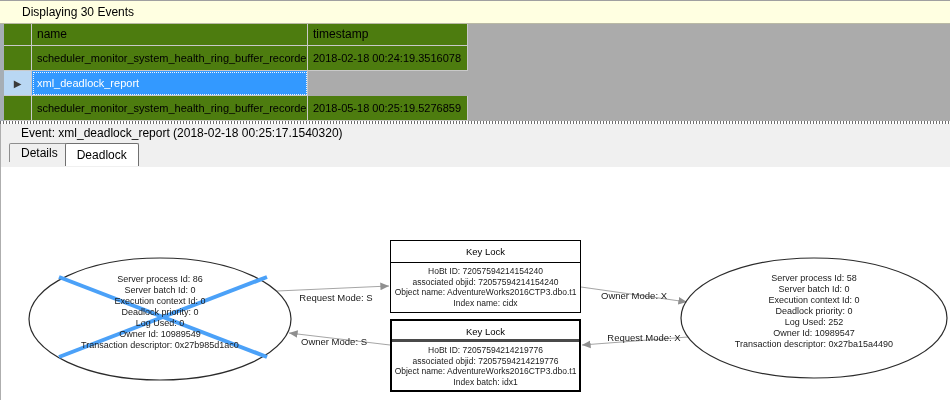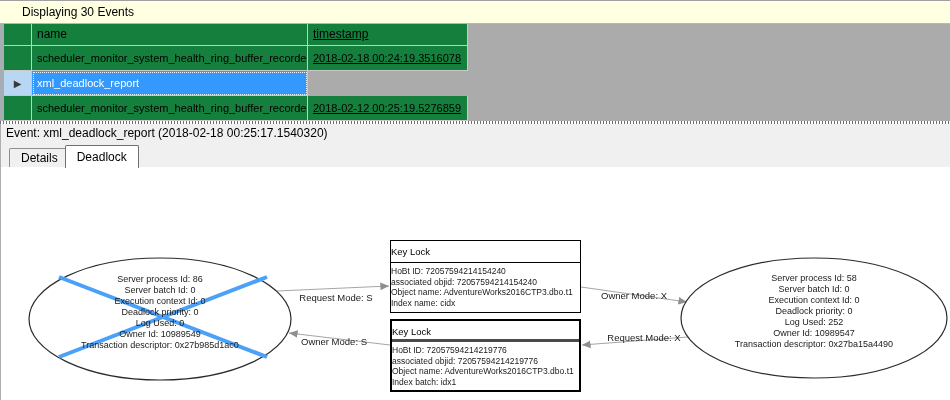--- a/index.html
+++ b/index.html
@@ -17,54 +17,54 @@
     border-bottom: 1px solid #b9b9a5;
     font-size: 12px;
   }
 
   
   .grid-wrap { position: relative; height: 97px; background: #ababab; display: flex; }
   .left-strip { width: 4px; background: #a6aeb5; }
   .grid { display: flex; flex-direction: column; }
   .g-row { display: flex; }
   .g-cell {
-    background: #15803d; border-right: 1px solid #c9c9c9; border-bottom: 1px solid #c9c9c9;
+    background: #4d7c0f; border-right: 1px solid #c9c9c9; border-bottom: 1px solid #c9c9c9;
     font-size: 11px; line-height: 24px; padding-left: 5px;
     white-space: nowrap; overflow: hidden;
   }
   .g-header .g-cell { line-height: 21px; height: 22px; font-size: 12px; }
   .g-rowhdr { width: 28px; padding-left: 0; text-align: center; }
   .g-name  { width: 276px; }
-  .g-ts    { width: 160px; text-decoration: underline; }
+  .g-ts    { width: 160px; }
   .g-row:not(.g-header) .g-cell { height: 25px; }
   .g-row.selected .g-name, .g-row.selected .g-ts {
     background: var(--sel, #3399FF); color: #fff;
   }
   .g-row.selected .g-name { outline: 1px dotted rgba(255,255,255,.9); outline-offset: -2px; }
   .g-row.selected .g-rowhdr { background: var(--marker-bg, #B9D7F3); }
   .marker { font-size: 10px; color: #3a3a3a; line-height: 25px; }
 
   
   .splitter {
     height: 3px;
     background:
       repeating-linear-gradient(90deg, #6e6e6e 0 1px, #ffffff 1px 3px);
     background-color: #fff;
   }
 
   
   .lower { border-left: 1px solid #aeaeae; }
   .caption {
-    height: 19px; line-height: 19px; padding-left: 5px;
+    height: 19px; line-height: 19px; padding-left: 20px;
     background: #f0f0f0; font-size: 12px;
   }
 
   
   .tabstrip {
-    height: 24px; background: #f0f0f0; display: flex; align-items: flex-end;
+    height: 24px; background: #f0f0f0; display: flex; 
     padding-left: 8px; position: relative; z-index: 1;
   }
   .tab {
     font-size: 12px; padding: 0 11px; text-align: center;
     border: 1px solid #8e8e8e; border-bottom: none;
     border-radius: 2px 2px 0 0; background: #f0f0f0;
     height: 19px; line-height: 19px;
   }
   .tab.active {
     background: #fff; border-color: #707070; height: 23px; line-height: 22px;
@@ -79,21 +79,21 @@
   .cross { stroke: var(--cross, #4BA1F8); stroke-width: 4; fill: none; }
 
   .node-text {
     position: absolute; width: 230px; text-align: center;
     font-size: 9px; line-height: 11px; color: #1a1a1a;
   }
   .node-text span { display: block; white-space: nowrap; }
 
   .lockbox {
     position: absolute; width: 191px; height: 73px;
-    border: 1px solid #000; background: #fff; text-align: left;
+    border: 1px solid #000; background: #fff; text-align: center;
   }
   .lockbox.thick { border-width: 2px; }
   .lockbox .lb-title {
     height: 22px; line-height: 22px; font-size: 9.5px;
     border-bottom: 1px solid #000;
   }
   .lockbox.thick .lb-title { border-bottom: 3px solid #4a4a4a; height: 21px; line-height: 21px; }
   .lockbox .lb-body { padding-top: 3px; font-size: 8.5px; line-height: 10.5px; color: #1a1a1a; }
   .lockbox .lb-body span { display: block; white-space: nowrap; }
 
@@ -122,21 +122,21 @@
         <div class="g-cell g-name">scheduler_monitor_system_health_ring_buffer_recorded</div>
         <div class="g-cell g-ts">2018-02-18 00:24:19.3516078</div>
       </div>
       <div class="g-row selected">
         <div class="g-cell g-rowhdr"><span class="marker">▶</span></div>
         <div class="g-cell g-name">xml_deadlock_report</div>
       </div>
       <div class="g-row">
         <div class="g-cell g-rowhdr"></div>
         <div class="g-cell g-name">scheduler_monitor_system_health_ring_buffer_recorded</div>
-        <div class="g-cell g-ts">2018-02-12 00:25:19.5276859</div>
+        <div class="g-cell g-ts">2018-05-18 00:25:19.5276859</div>
       </div>
     </div>
   </div>
 
   <div class="splitter"></div>
 
   <div class="lower">
     <div class="caption">Event: xml_deadlock_report (2018-02-18 00:25:17.1540320)</div>
 
     <div class="tabstrip">

